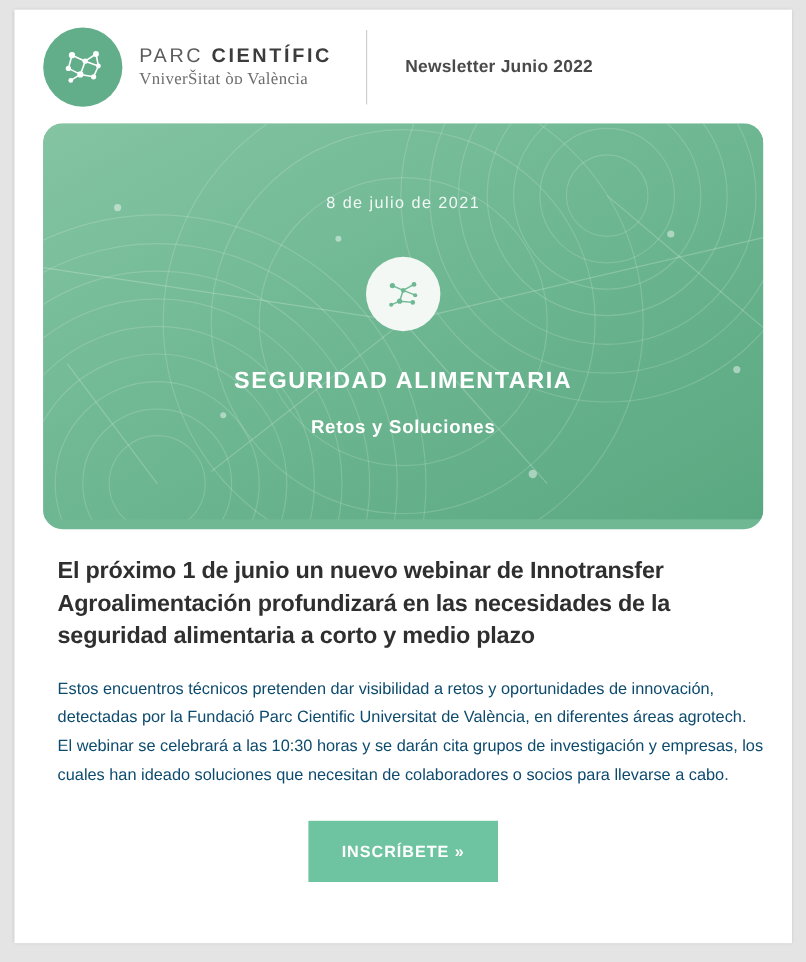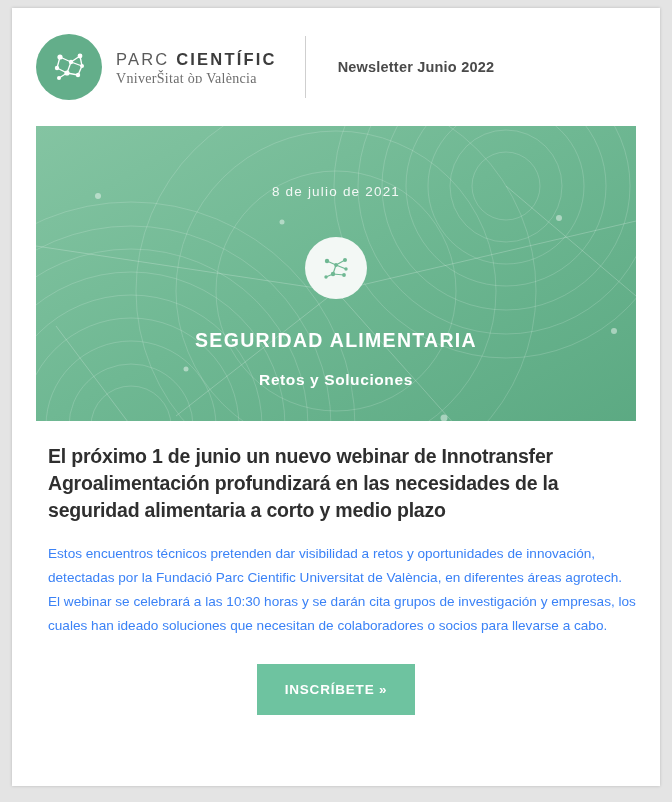--- a/index.html
+++ b/index.html
@@ -27,21 +27,21 @@
     width: 648px;
     height: 778px;
     background: #ffffff;
     box-shadow: 0 0 3px rgba(0,0,0,0.18);
     box-sizing: border-box;
     overflow: hidden;
   }
 
   
   .header {
-    height: 118px;
+    height: 95px;
     display: flex;
     align-items: center;
     padding: 0 24px;
     box-sizing: border-box;
   }
   .logo-block {
     display: flex;
     align-items: center;
     gap: 14px;
   }
@@ -88,23 +88,24 @@
     font-size: 14.5px;
     font-weight: 700;
     color: #4a4a4a;
     letter-spacing: 0.2px;
   }
 
   
   .hero {
     position: relative;
     margin: 0 24px;
-    height: 295px;
+    height: 338px;
     background: #6fb893;
     overflow: hidden;
+    border-radius: 16px;
   }
   .hero-bg {
     position: absolute;
     inset: 0;
   }
   .hero-content {
     position: relative;
     height: 100%;
     display: flex;
     flex-direction: column;
@@ -152,21 +153,21 @@
     line-height: 27px;
     font-weight: 700;
     color: #2f2f2f;
     letter-spacing: -0.2px;
     max-width: 600px;
   }
   .paragraph {
     margin: 18px 0 0 12px;
     font-size: 13.6px;
     line-height: 24px;
-    color: #3b82f6;
+    color: #0c4a6e;
     max-width: 600px;
   }
   .cta-row {
     display: flex;
     justify-content: center;
     margin-top: 26px;
   }
   .cta-button {
     background: #6ec3a0;
     color: #ffffff;

